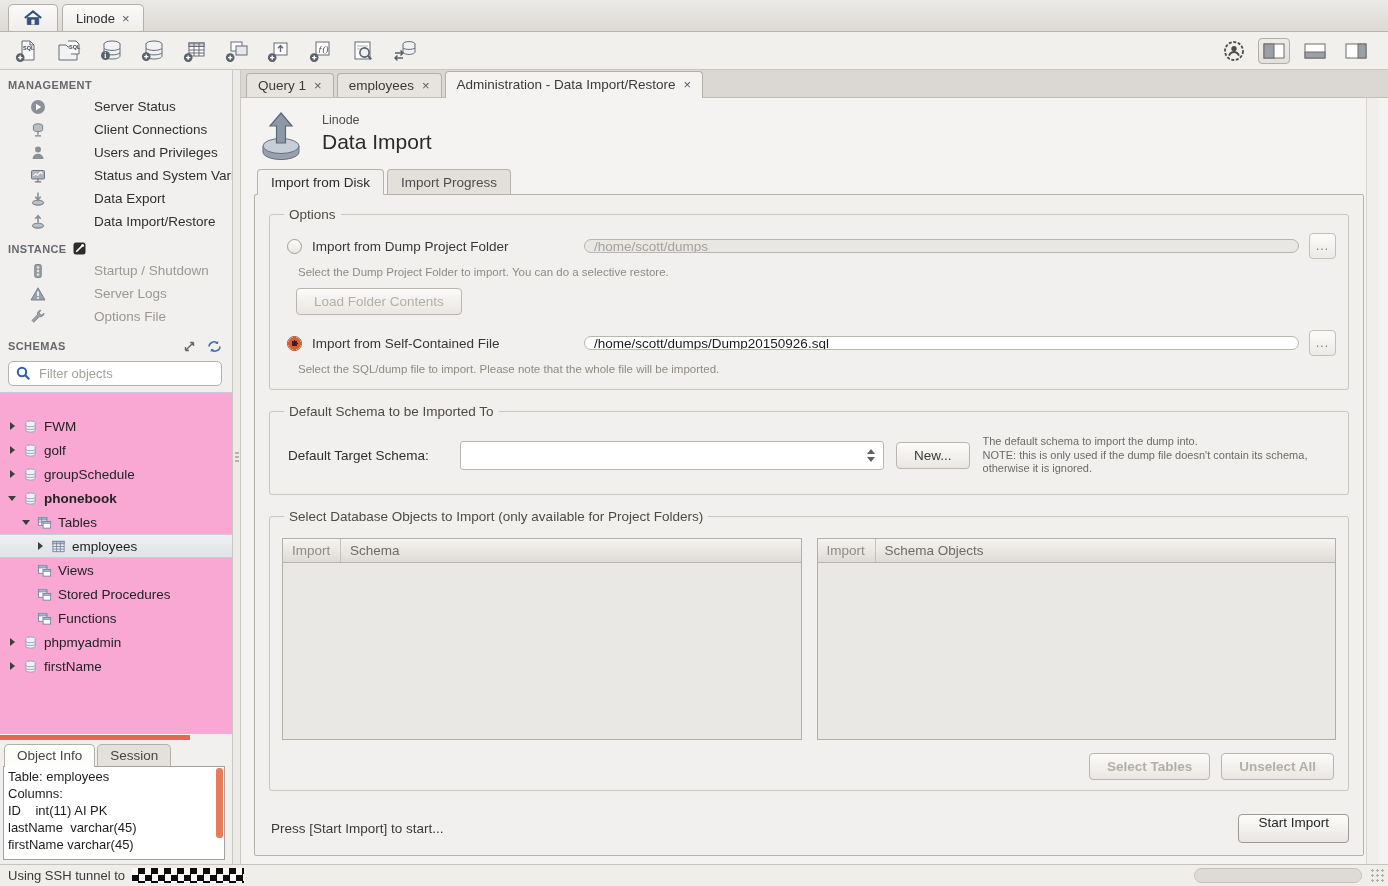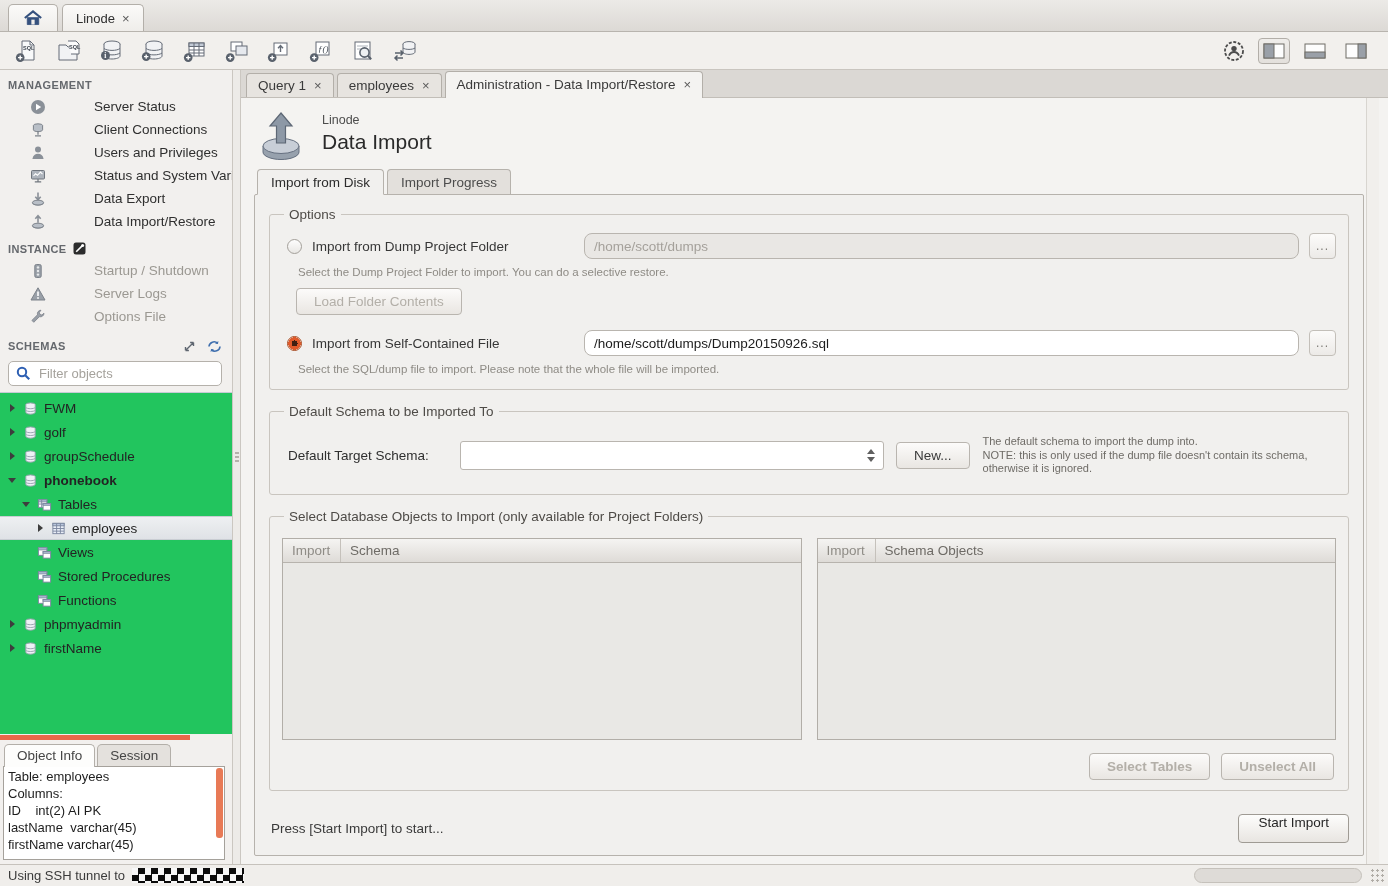--- a/index.html
+++ b/index.html
@@ -37,21 +37,21 @@
     padding:9px 8px 4px 8px; display:flex; align-items:center; gap:6px; white-space:nowrap; }
   .sideitem { display:flex; align-items:center; gap:9px; padding-left:30px; height:23px; white-space:nowrap; }
   .sideitem .lbl { font-size:13.5px; color:#2f2f2f;margin-left:39px; }
   .sideitem.dim .lbl { color:#9b9892; }
   .schemas-head { display:flex; align-items:flex-start; padding:12px 10px 2px 8px;gap:48px; }
   .schemas-icons { margin-left:auto; display:flex; gap:11px; align-items:center; }
   .filterbox { margin:6px 10px 6px 8px; height:25px; background:#fff; border:1px solid #b5b1ab; border-radius:5px;
     display:flex; align-items:center; padding:0 7px; gap:6px; }
   .filterbox input { border:none; outline:none; flex:1; font:13px "Liberation Sans",sans-serif; color:#333; background:transparent; }
   .filterbox input::placeholder { color:#a5a29c; }
-  .tree { flex:1; background:#22c55e; border-top:1px solid #c6cbd6; overflow:hidden; padding-top:3px; }
+  .tree { flex:1; background:#f9a8d4; border-top:1px solid #c6cbd6; overflow:hidden; padding-top:21px; }
   .treerow { display:flex; align-items:center; height:24px; gap:6px; padding-left:7px; white-space:nowrap; }
   .treerow.ind1 { padding-left:21px; }
   .treerow.ind2 { padding-left:35px; }
   .treerow .tlabel { font-size:13.5px; color:#232323; }
   .treerow.bold .tlabel { font-weight:bold; }
   .treerow.selected { background:linear-gradient(#eef0f2,#dfe2e6); border-top:1px solid #c9cdd3; border-bottom:1px solid #c9cdd3; }
   .exp { width:10px; display:flex; justify-content:center; }
   .exp-r { width:0; height:0; border-top:4px solid transparent; border-bottom:4px solid transparent; border-left:5px solid #3d3d3d; }
   .exp-d { width:0; height:0; border-left:4px solid transparent; border-right:4px solid transparent; border-top:5px solid #3d3d3d; }
   .exp-n { width:5px; }
@@ -96,21 +96,21 @@
 
   fieldset { border:1px solid #c9c5bf; border-radius:3px; margin:2px 2px 12px 2px; padding:4px 12px 10px 12px; min-inline-size:0; }
   legend { font-size:13.5px; color:#4e4b47; padding:0 5px; margin-left:2px; }
 
   .optrow { display:flex; align-items:center; gap:10px; margin:7px 0 2px 5px; }
   .radio { width:15px; height:15px; border-radius:50%; border:1px solid #a39f99;
     background:linear-gradient(#fdfdfd,#e9e7e4); flex:none; }
   .radio.sel { border:1px solid #a8491f;
     background:radial-gradient(circle at 50% 50%, #401f12 0 3px, #e05a2b 3px 6.2px, #f6e3d8 6.2px 7.4px, #e9e7e4 7.4px); }
   .optlabel { width:262px; font-size:13.5px; color:#373737; white-space:nowrap; }
-  .pathinput { flex:1; height:26px; border:1px solid #b9b5af; border-radius:8px; padding:0 9px;
+  .pathinput { flex:1; height:14px; border:1px solid #b9b5af; border-radius:8px; padding:0 9px;
     font:13.5px "Liberation Sans",sans-serif; }
   .pathinput.off { background:#e9e7e4; color:#a5a19b; }
   .pathinput.on { background:#ffffff; color:#1c1c1c; }
   .browse { width:27px; height:26px; border:1px solid #c3bfb9; border-radius:4px;
     background:linear-gradient(#fcfbfa,#eceae7); color:#7e7b76; display:flex; align-items:center; justify-content:center;
     font-size:12px; letter-spacing:1px; flex:none; }
   .helptext { font-size:11.5px; color:#8e8b85; margin:7px 0 4px 16px; }
   .gtkbtn { display:inline-flex; align-items:center; justify-content:center; height:27px; padding:0 17px;
     border:1px solid #b9b5af; border-radius:4px; background:linear-gradient(#fcfbfa,#e9e6e2);
     font-size:13.5px; color:#3a3a3a; white-space:nowrap; }
@@ -573,21 +573,21 @@
 
     <div class="orange-split"></div>
 
     <div class="objtabs">
       <div class="objtab active"><span>Object Info</span></div>
       <div class="objtab"><span>Session</span></div>
     </div>
     <div class="objbox">
       <div class="objline">Table: employees</div>
       <div class="objline">Columns:</div>
-      <div class="objline">ID    int(2) AI PK</div>
+      <div class="objline">ID    int(11) AI PK</div>
       <div class="objline">lastName  varchar(45)</div>
       <div class="objline">firstName varchar(45)</div>
       <div class="objscroll"></div>
     </div>
   </div>
 
   <div class="vdivider">
       <div class="grip"></div>
     </div>
 

